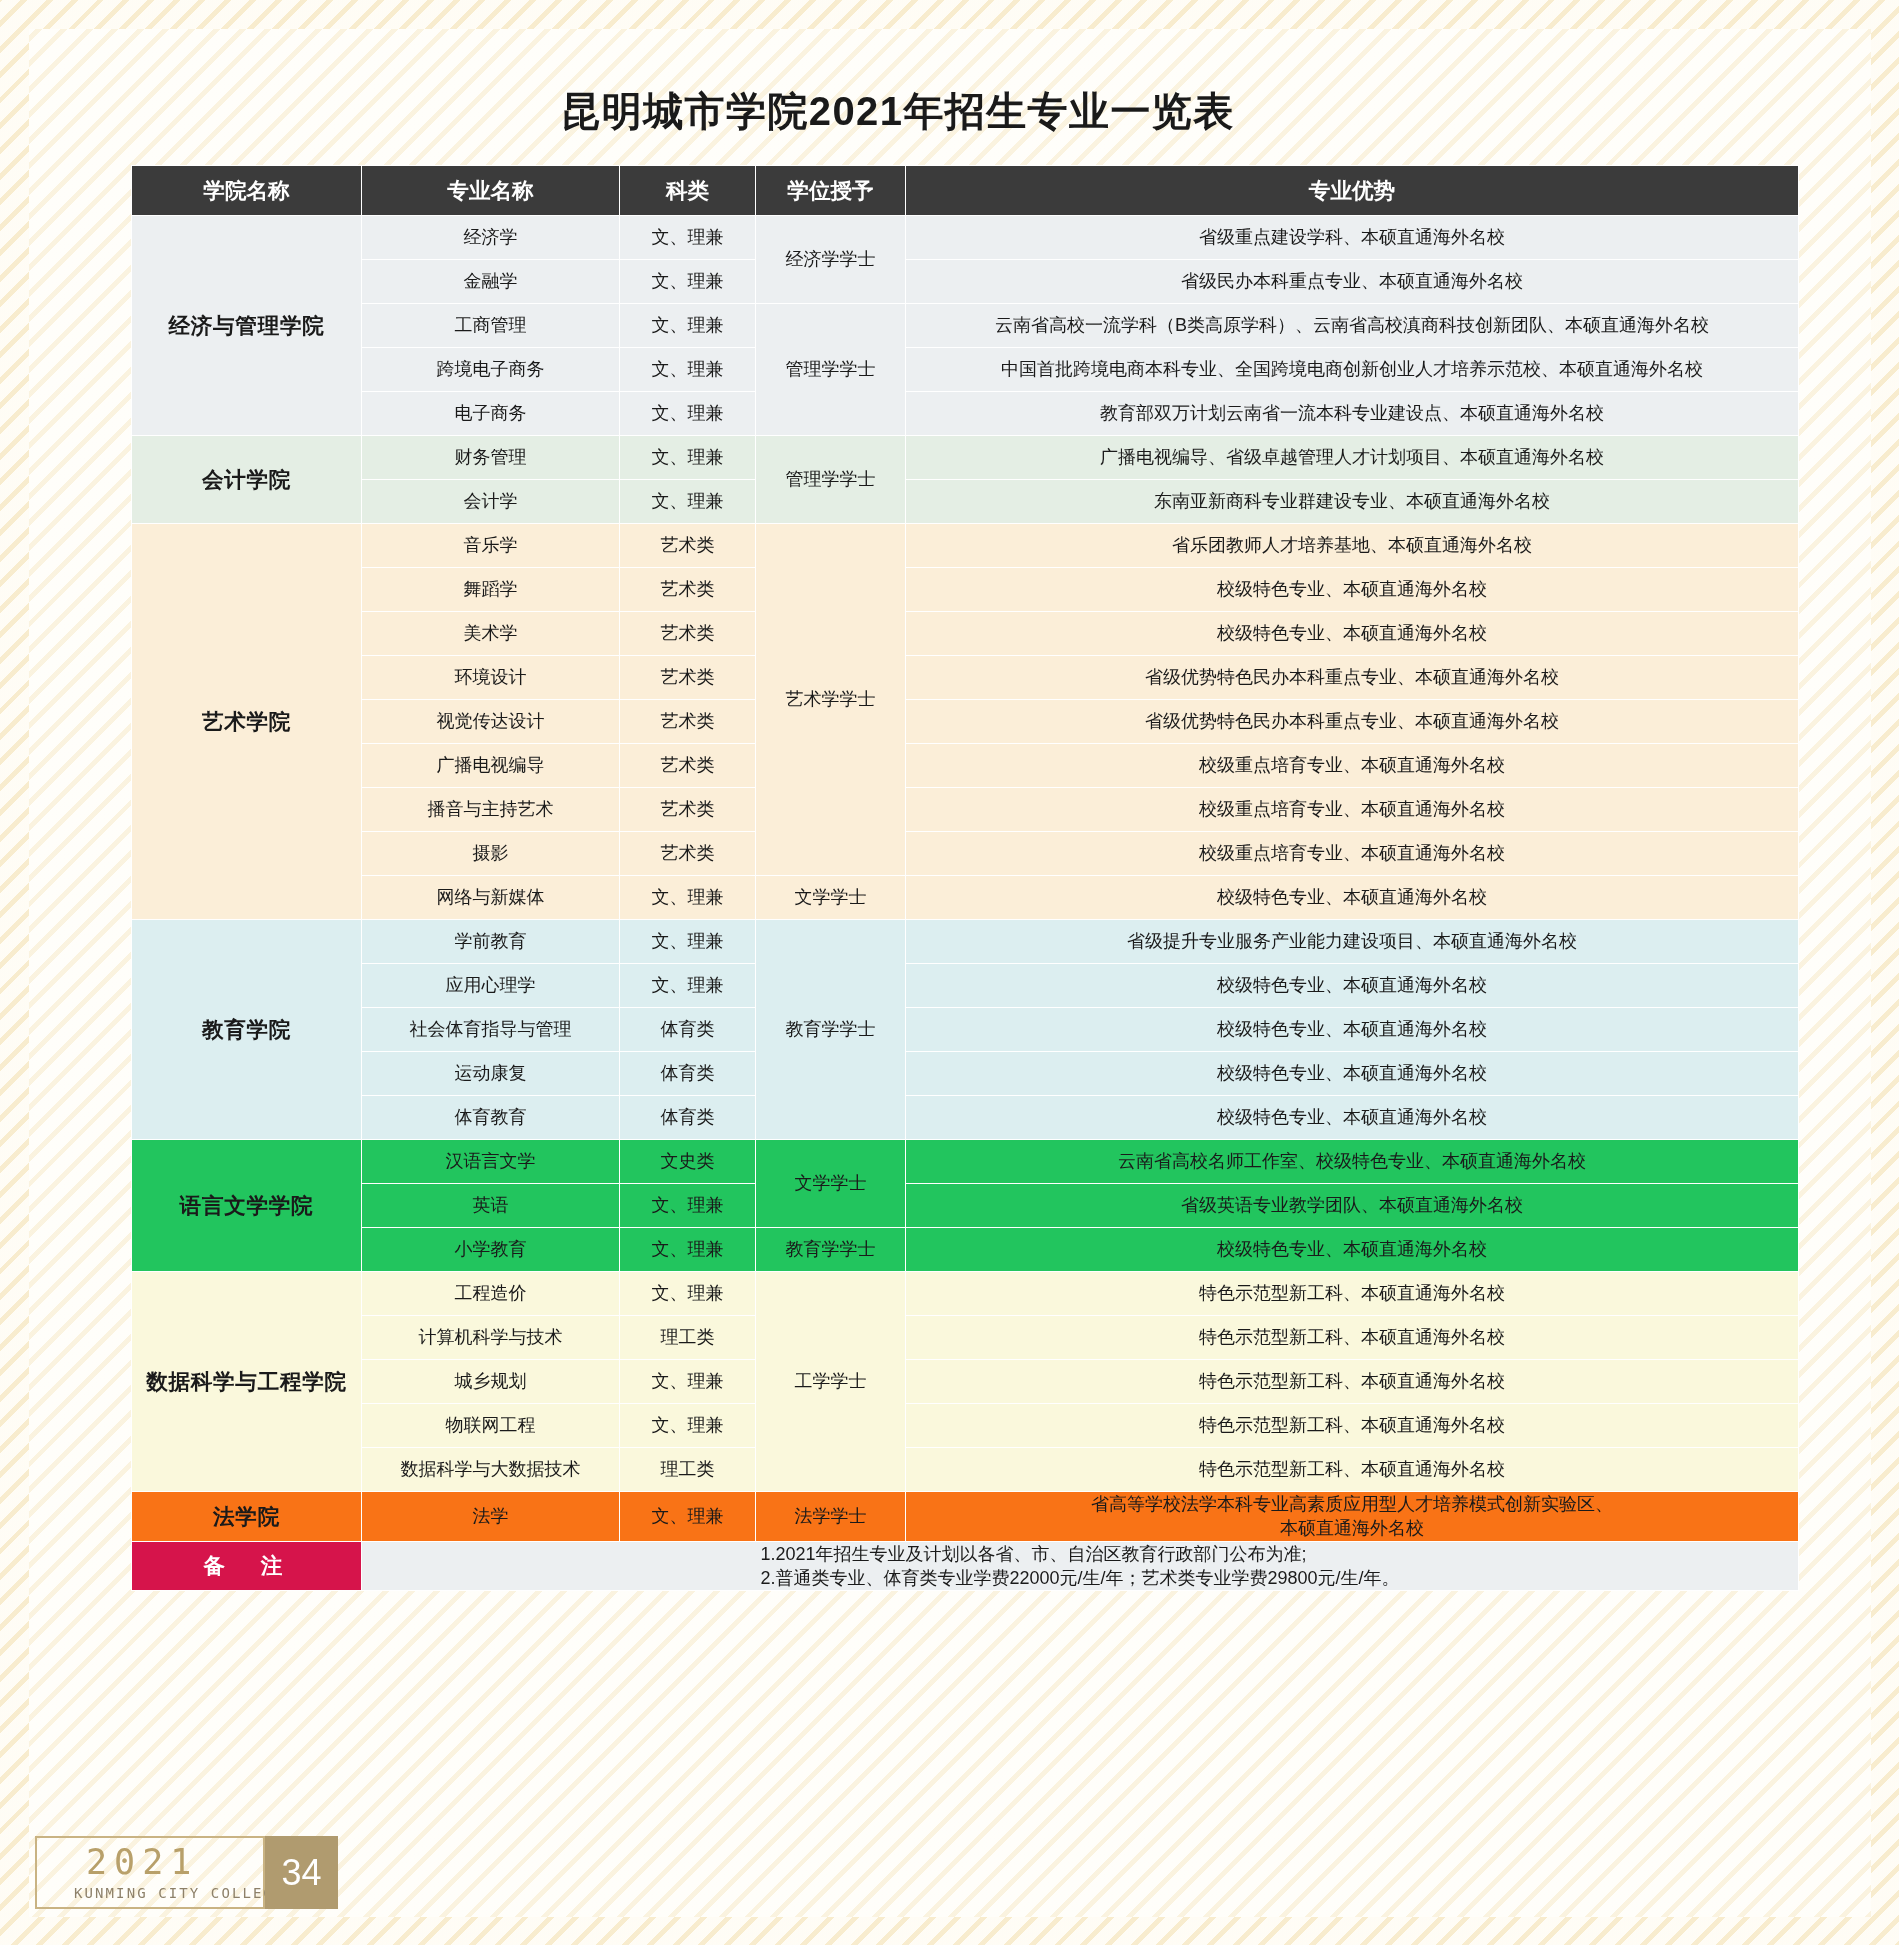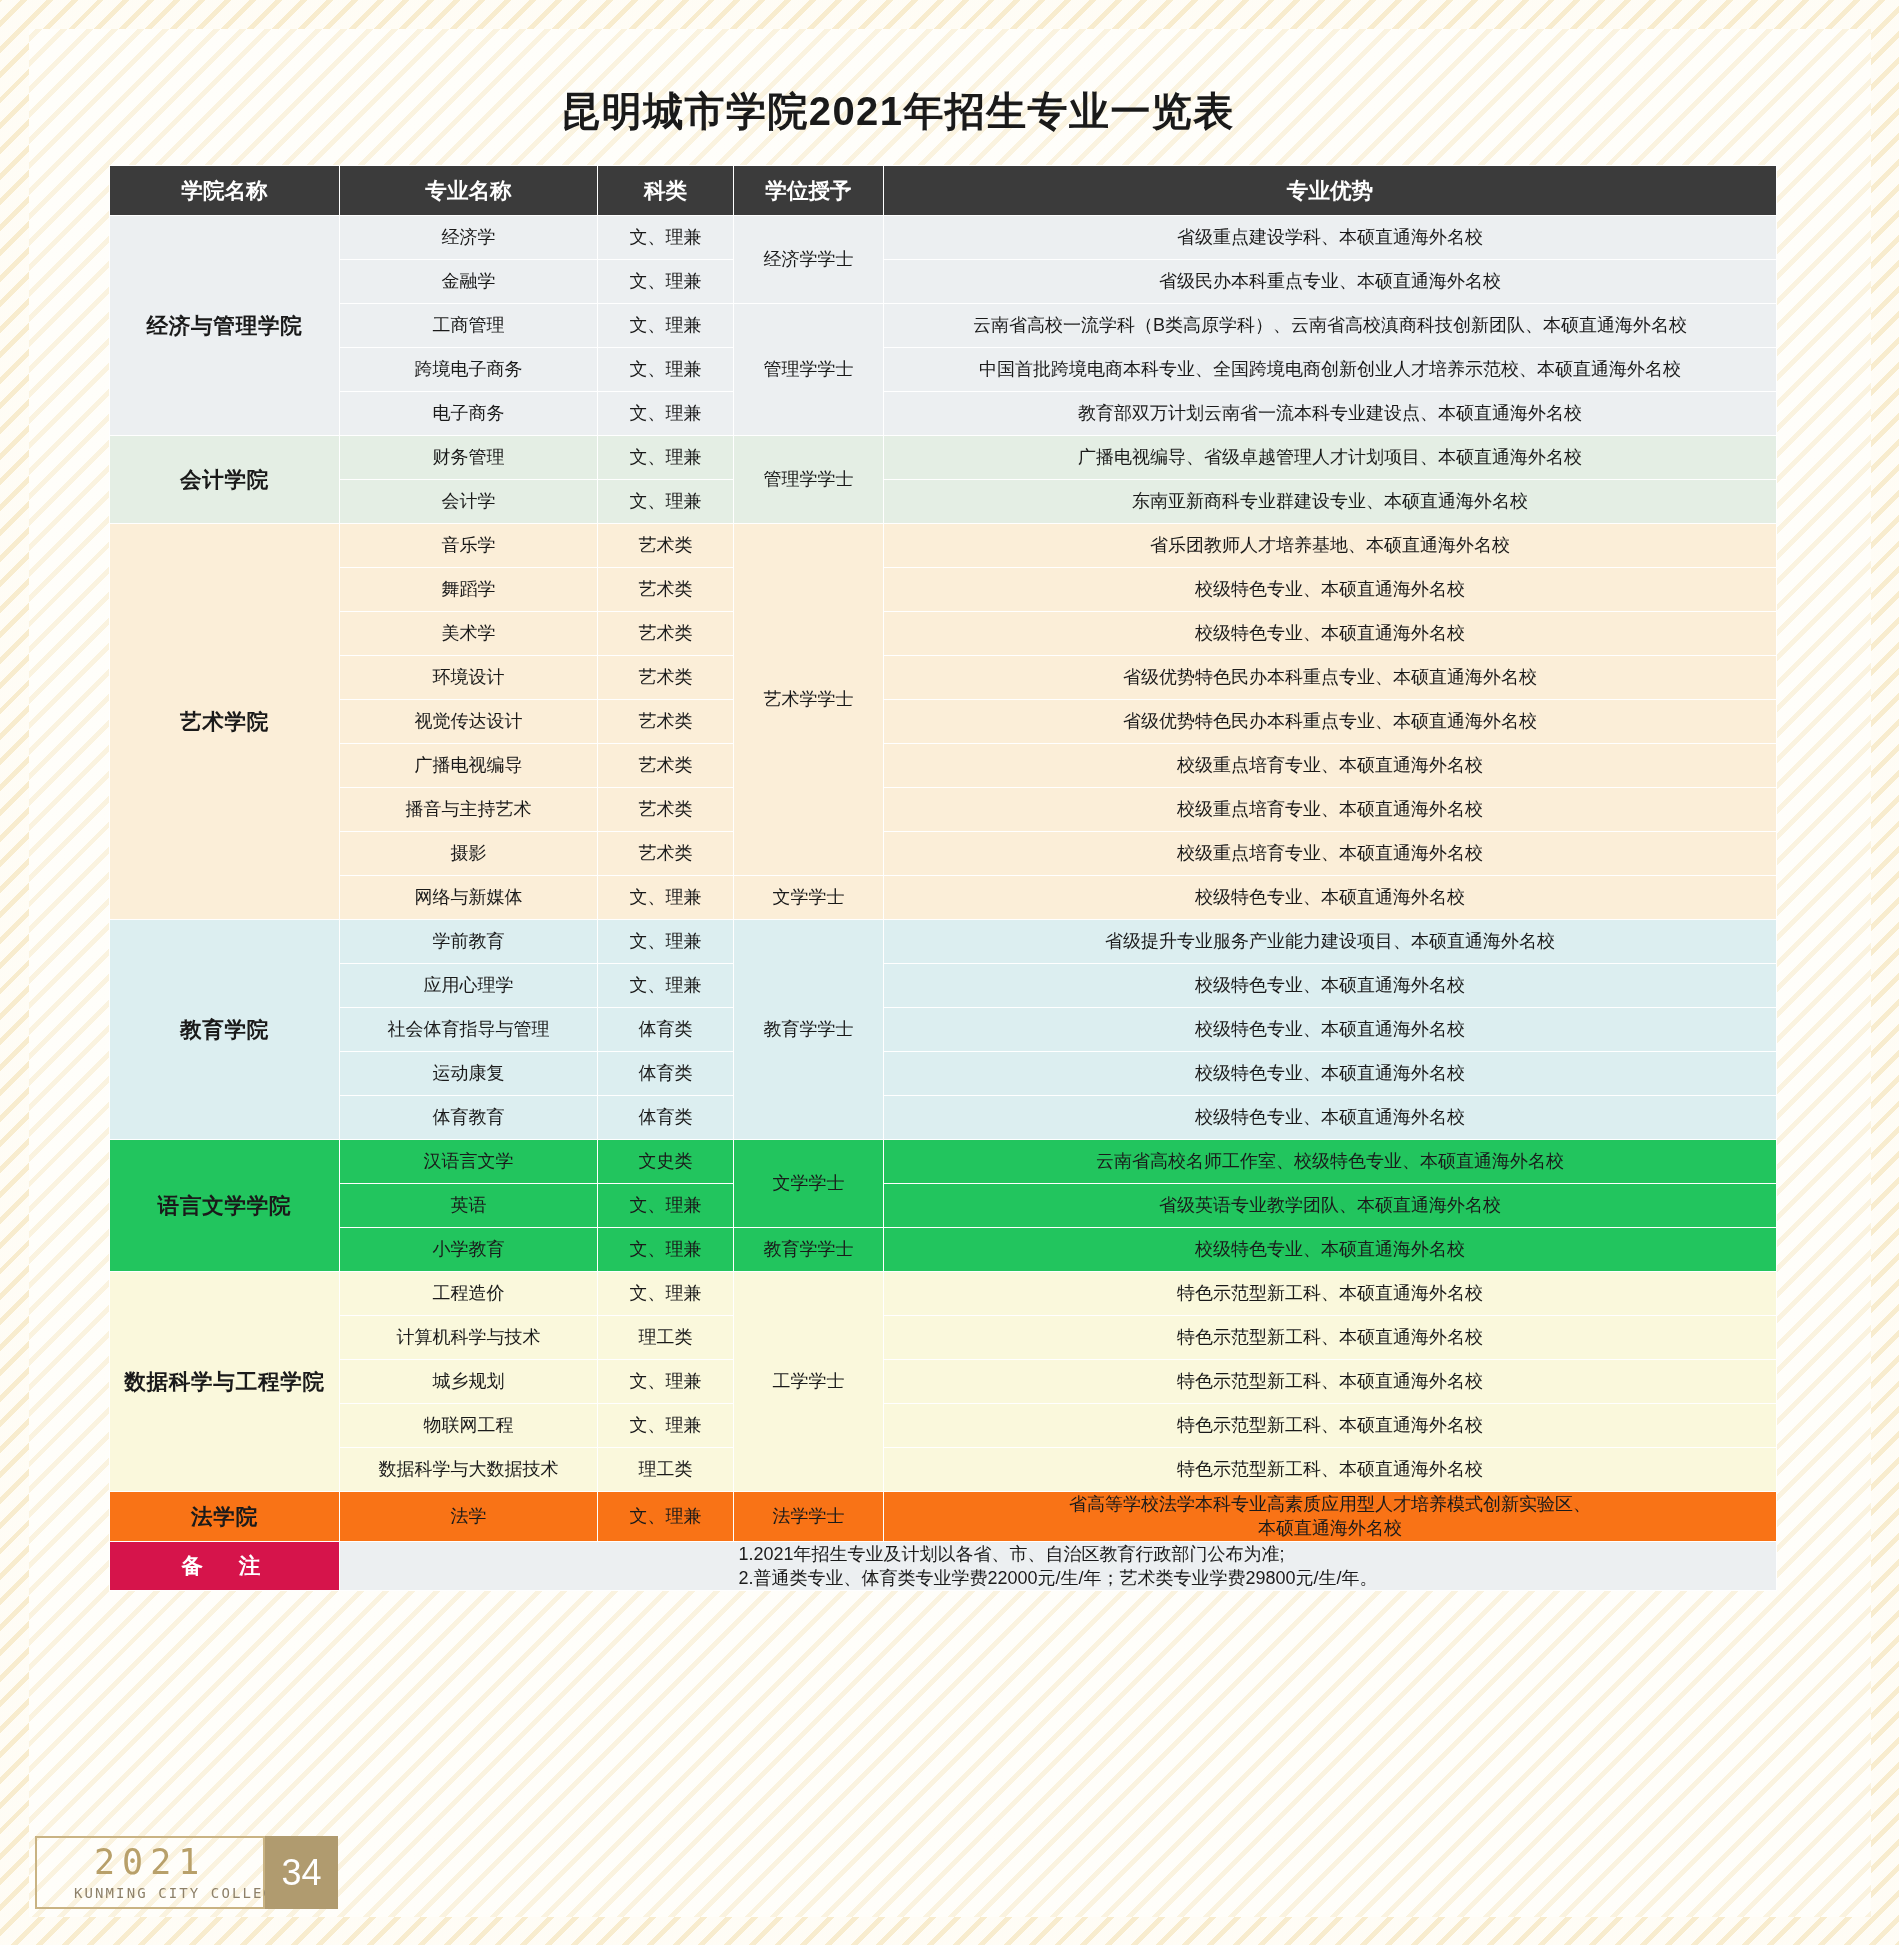--- a/index.html
+++ b/index.html
@@ -54,21 +54,21 @@
     left: 0;
     width: 1795px;
     text-align: center;
     font-size: 40px;
     font-weight: bold;
     color: #1a1a1a;
     letter-spacing: 1.4px;
   }
   table.majors {
     position: absolute;
-    left: 109px;
+    left: 131px;
     top: 165px;
     width: 1667px;
     border-collapse: collapse;
     table-layout: fixed;
     font-size: 18px;
     color: #1a1a1a;
   }
   table.majors td, table.majors th {
     border: 1.4px solid #ffffff;
     padding: 0;
@@ -146,21 +146,21 @@
     left: 0;
     top: 0;
     width: 230px;
     height: 73px;
     border: 2.1px solid #c9b383;
     box-sizing: border-box;
     background: transparent;
   }
   .footer-year {
     position: absolute;
-    left: 59px;
+    left: 51px;
     top: 5.6px;
     font-size: 35px;
     letter-spacing: 7px;
     color: #b8a06a;
     font-family: "DejaVu Sans Mono", monospace;
   }
   .footer-sub {
     position: absolute;
     left: 39px;
     top: 49px;

